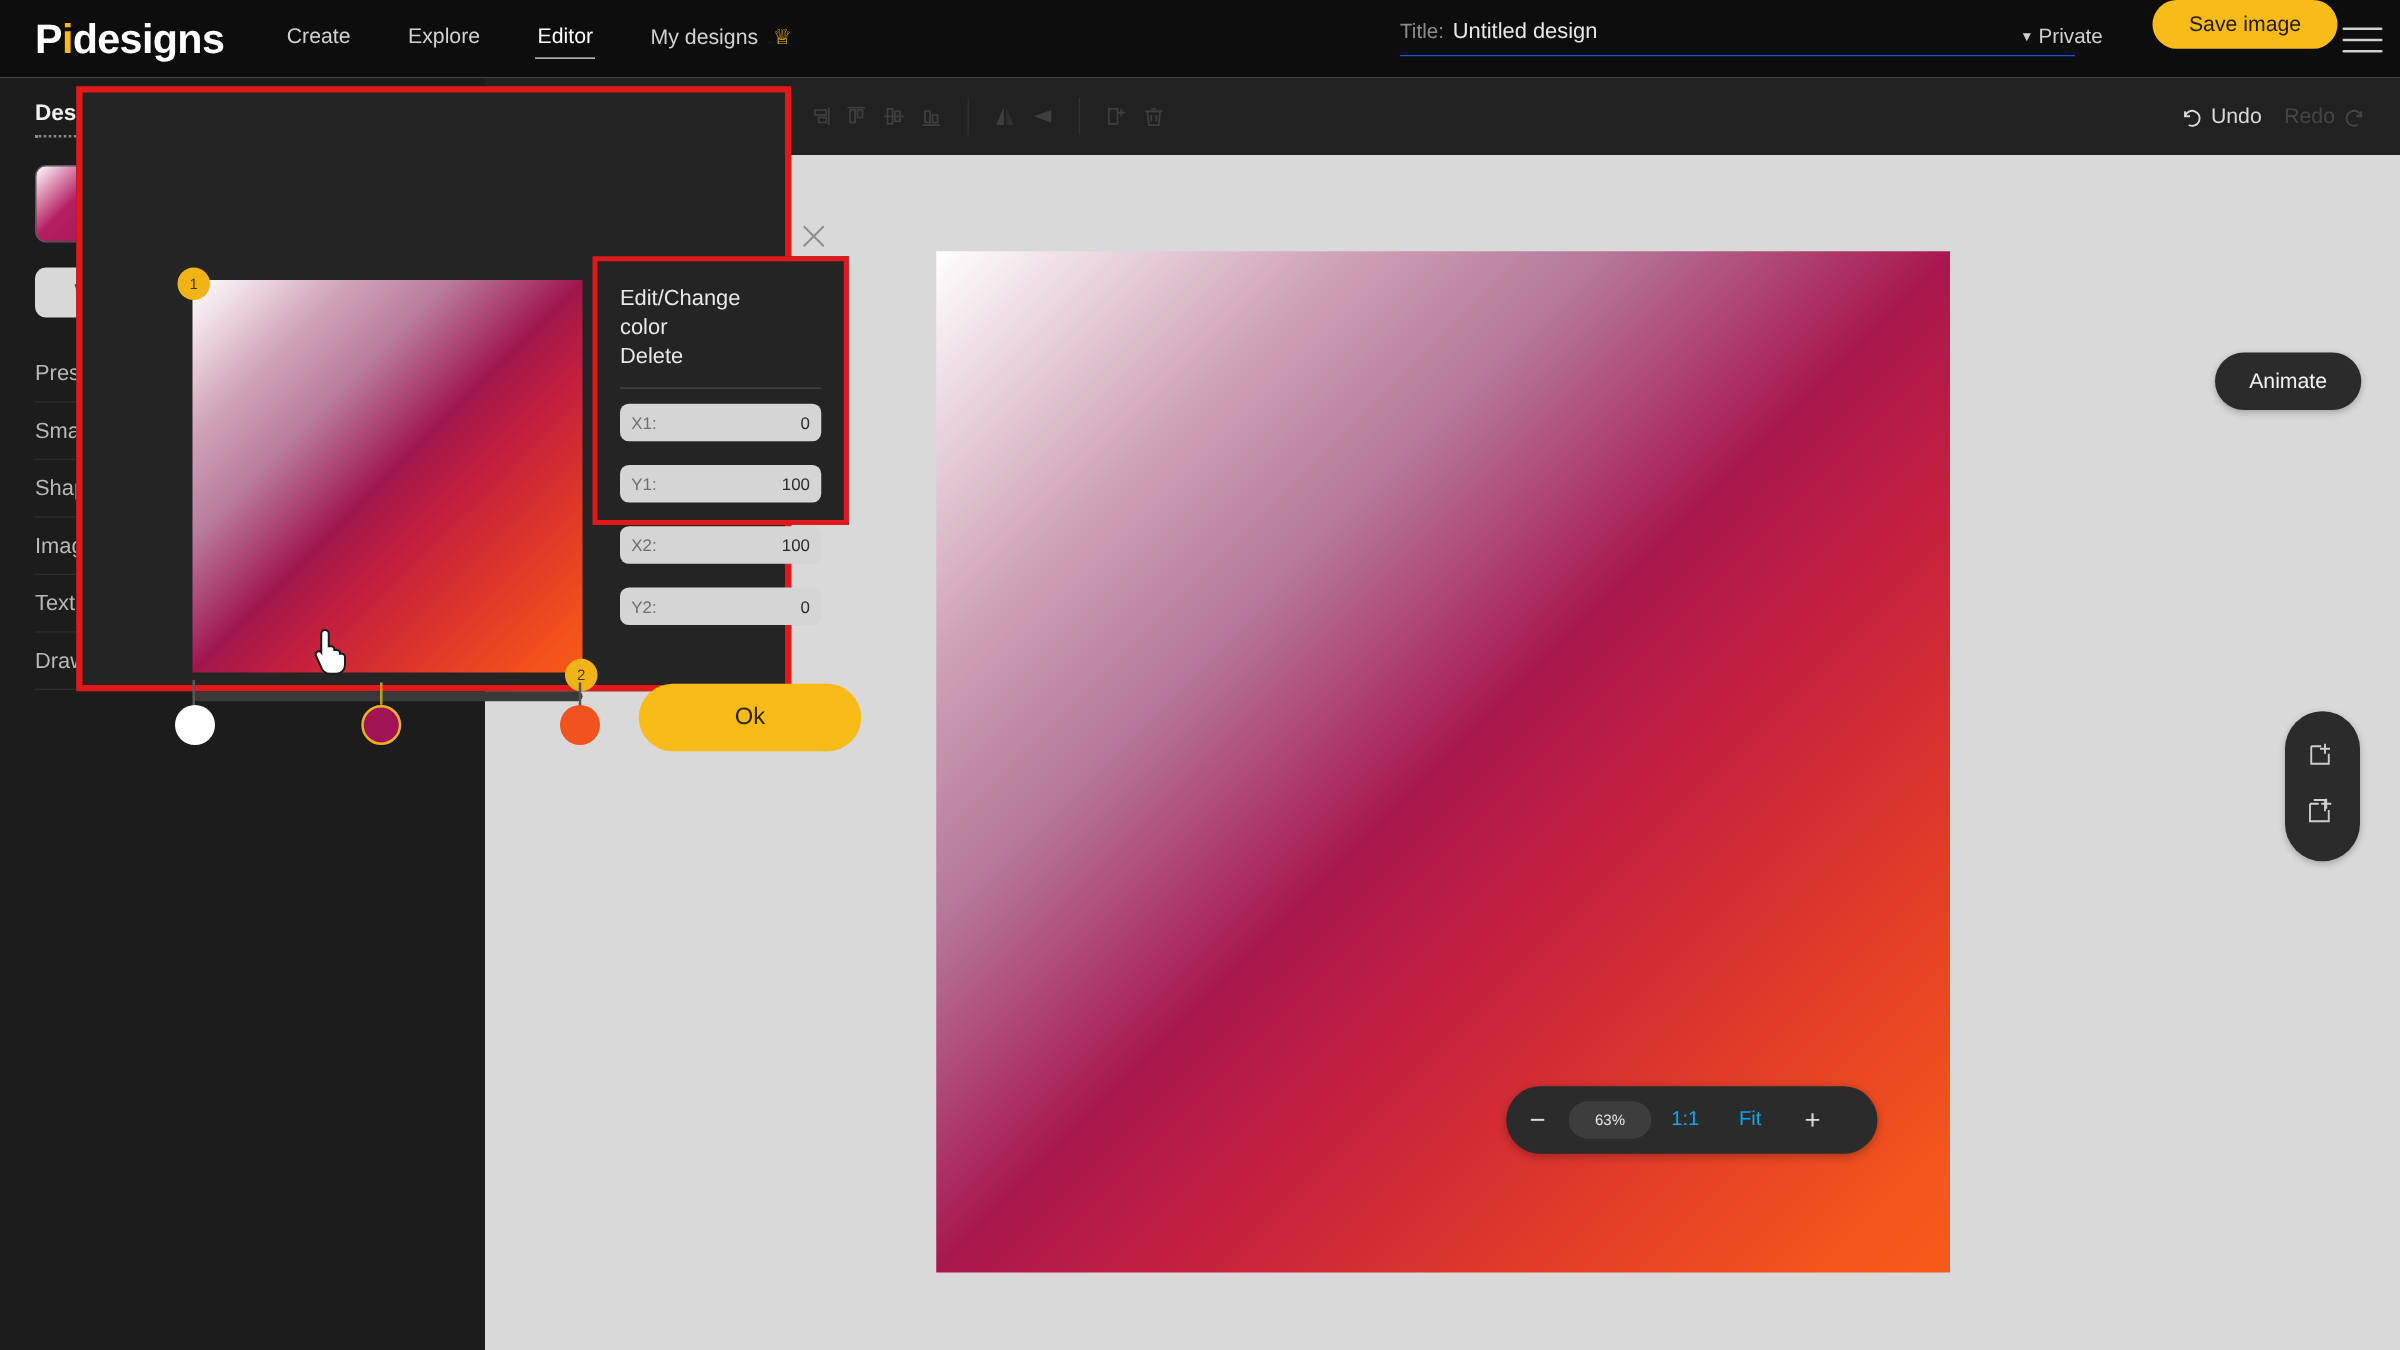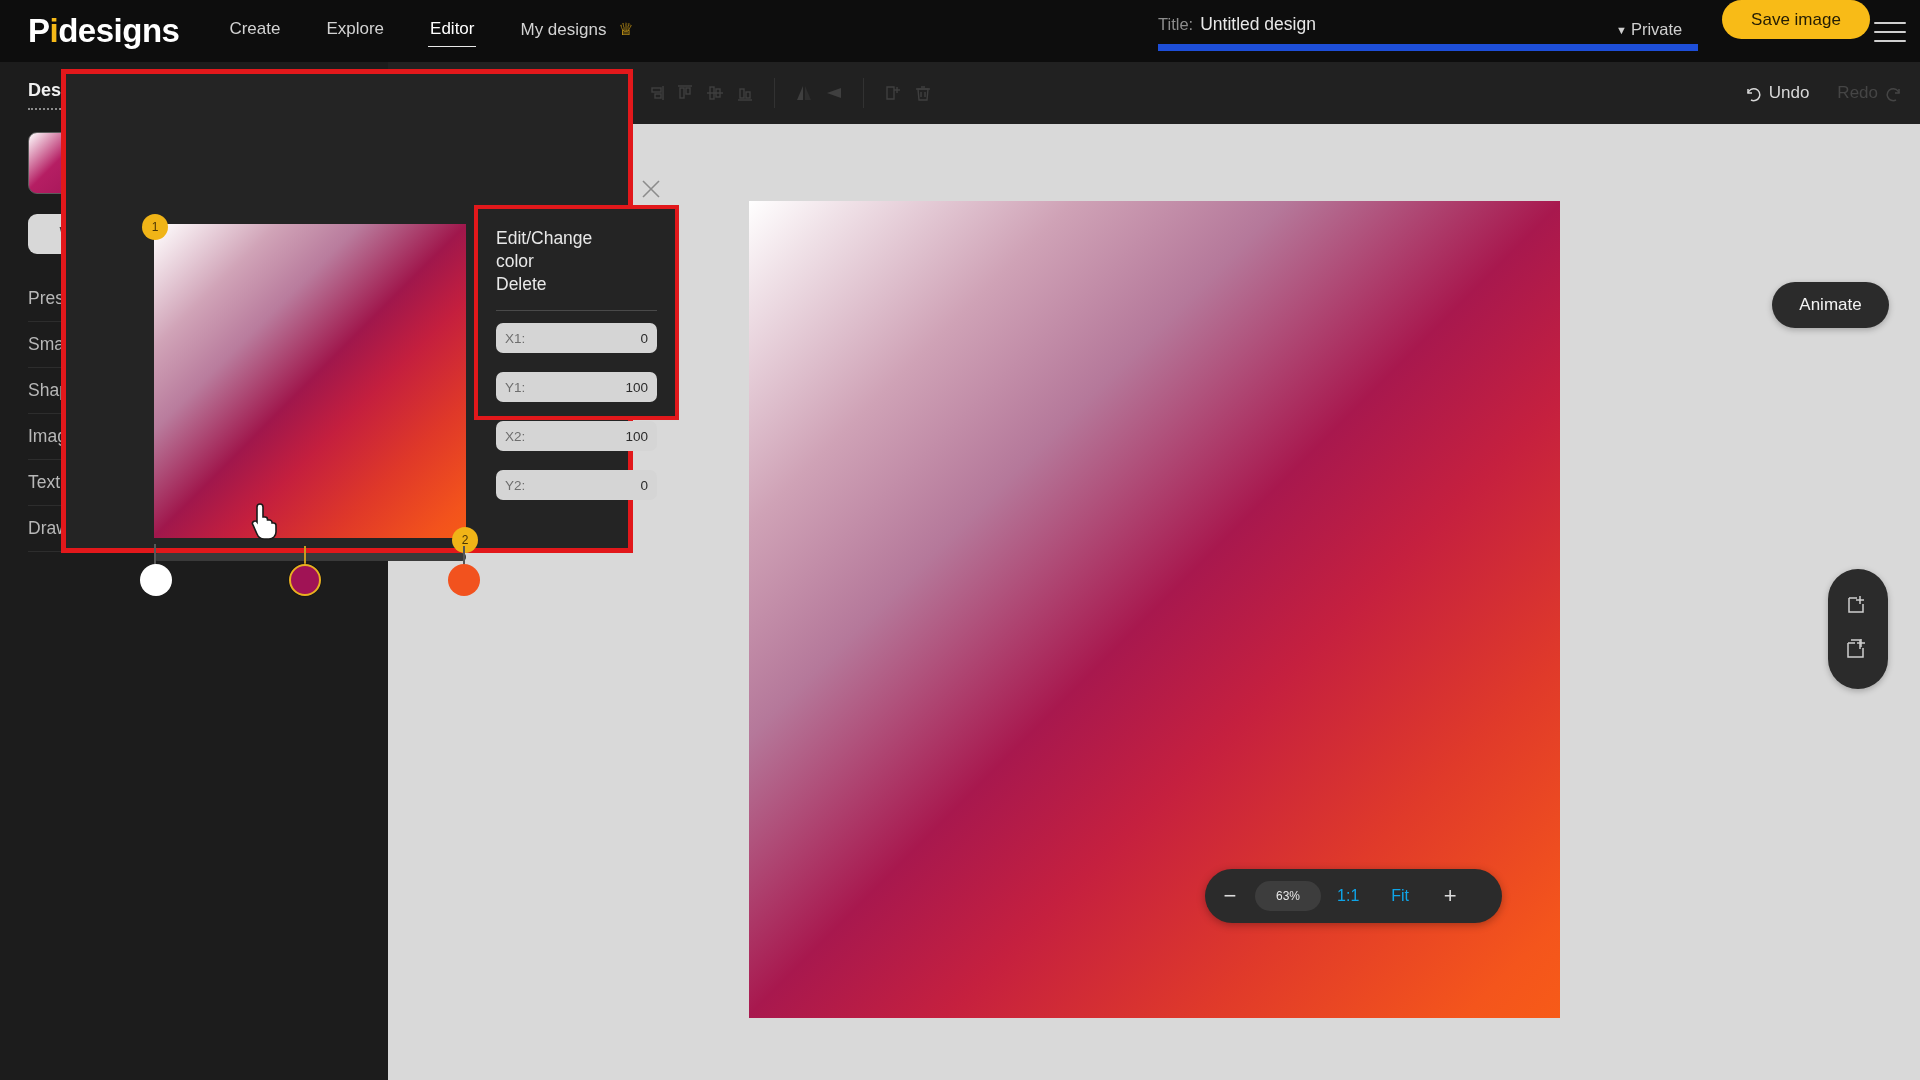--- a/index.html
+++ b/index.html
@@ -28,22 +28,22 @@
     position:relative; cursor:pointer; white-space:nowrap;
   }
   .nav-item.active { color:#ffffff; }
   .nav-item.active:after {
     content:""; position:absolute; left:0; right:0; bottom:0;
     height:1.5px; background:#e8e8e8;
   }
   .crown { color:#f5b918; font-size:17px; margin-left:7px; }
 
   .title-wrap {
-    position:absolute; left:1158px; top:14px; width:540px;
-    border-bottom:7px solid #1d4ed8; padding-bottom:9px;
+    position:absolute; left:1120px; top:14px; width:540px;
+    border-bottom:1px solid #1d4ed8; padding-bottom:9px;
     display:flex; align-items:baseline;
   }
   .title-label { color:#8c8c8c; font-size:16.5px; margin-right:7px; }
   .title-value { color:#e8e8e8; font-size:17.5px; }
 
   .privacy {
     position:absolute; left:1616px; top:20px;
     color:#cfcfcf; font-size:16.5px; cursor:pointer;
     display:flex; align-items:center; gap:4px;
   }
@@ -71,22 +71,22 @@
   .tb-sep { width:1px; height:30px; background:#323232; margin:0 14px; }
   .tb-opacity { color:#4a4a4a; font-size:16px; margin-left:40px; }
   .tb-icon {
     color:#3f3f3f; width:30px; height:30px; display:flex;
     align-items:center; justify-content:center; cursor:pointer;
   }
   .tb-icon svg { display:block; }
   .tb-plusminus { color:#3f3f3f; font-size:22px; width:26px; text-align:center; cursor:pointer; }
 
   .undo-wrap {
-    position:absolute; right:16px; top:62px; height:62px;
-    display:flex; gap:28px; z-index:22;
+    position:absolute; right:26px; top:62px; height:62px;
+    display:flex; gap:18px; z-index:22;
   }
   .undo, .redo { display:flex; align-items:center; gap:7px; font-size:17px; cursor:pointer; }
   .undo { color:#d8d8d8; }
   .redo { color:#454545; }
 
   
   .sidebar {
     position:absolute; left:0; top:62px; width:388px; height:1018px;
     background:#1c1c1c; z-index:10; padding-top:18px;
   }
@@ -504,20 +504,21 @@
       </svg>
     </div>
 
     <div class="stop-track"></div>
     <div class="stop-stem" id="stem-b"></div>
     <div class="stop-stem" id="stem-c"></div>
     <div class="stop-handle" id="stop-a"></div>
     <div class="stop-handle sel" id="stop-b"></div>
     <div class="stop-handle" id="stop-c"></div>
 
+    <button class="ok-btn">Ok</button>
   </div>
 
   <svg class="cursor-hand" viewBox="0 0 34 40">
     <path d="M11 20 L11 7 a3 3 0 0 1 6 0 L17 17 L19 17 a2.5 2.5 0 0 1 2.5 2.5 L21.5 20
              L23.5 20 a2.5 2.5 0 0 1 2.5 2.5 L26 23 L27.5 23 a2.5 2.5 0 0 1 2.5 2.5
              L30 32 a7 7 0 0 1 -7 7 L18 39 a8 8 0 0 1 -7 -5 L7 25 a2.5 2.5 0 0 1 4 -3 Z" fill="#ffffff" stroke="#1a1a1a" stroke-width="1.6"></path>
   </svg>
 
 </div>
 

